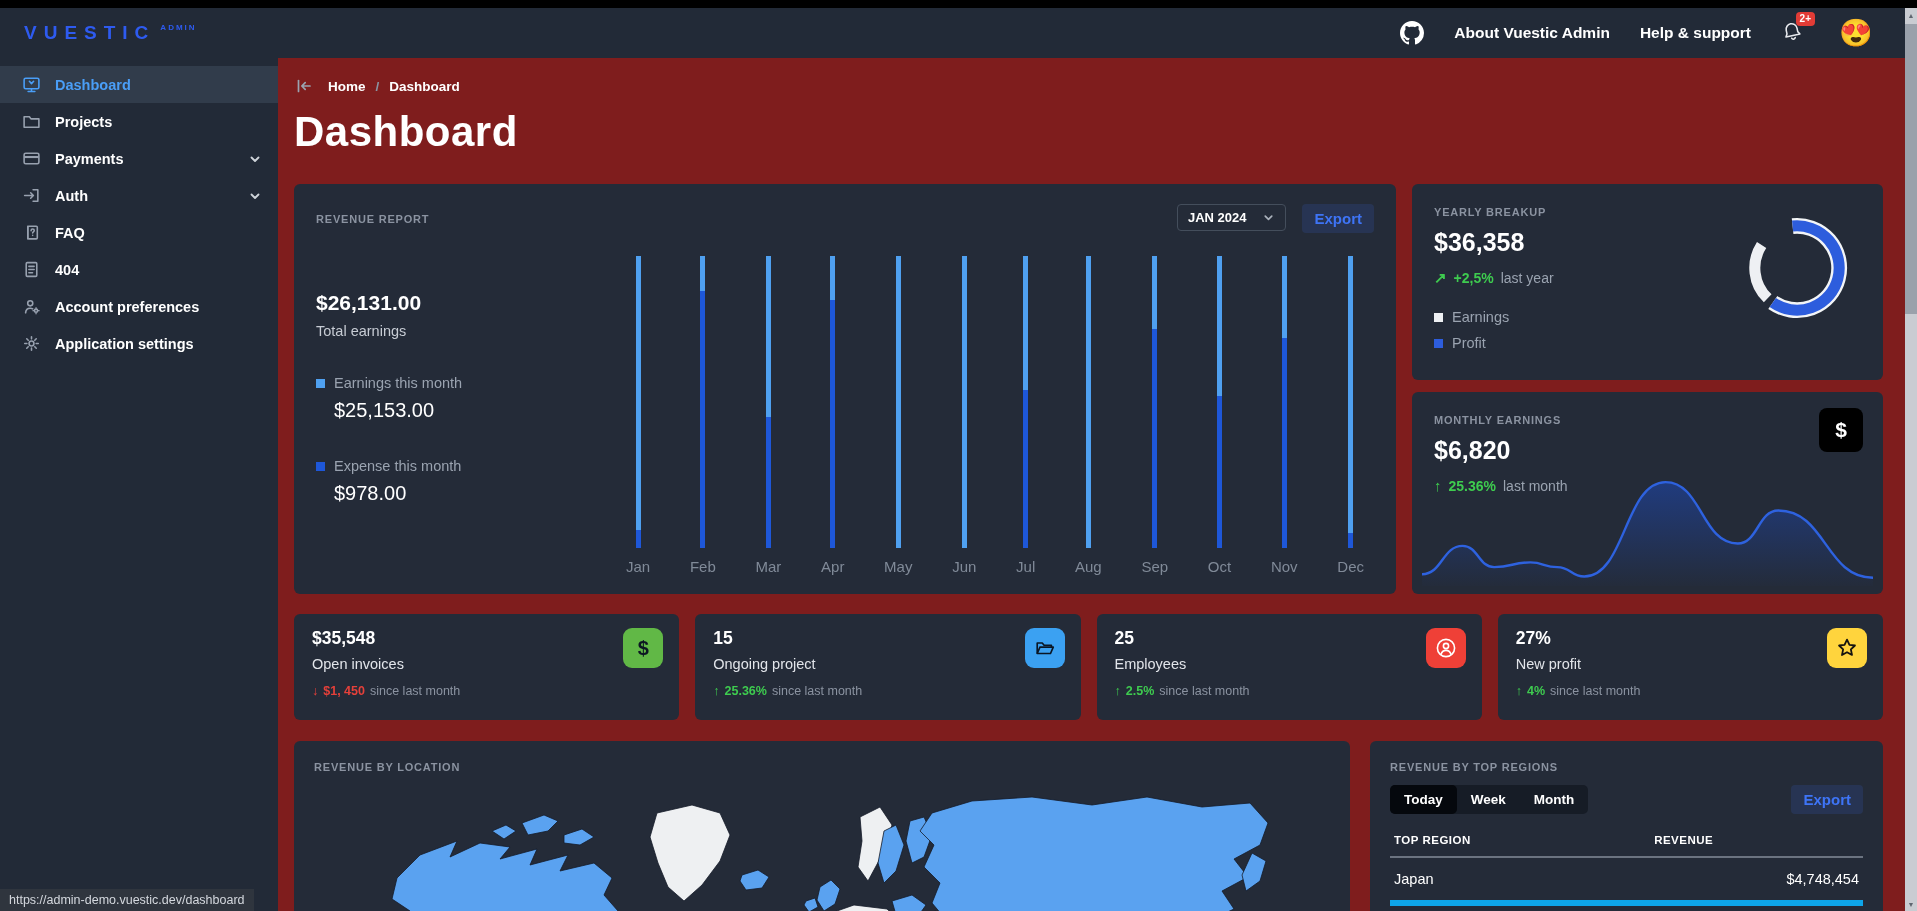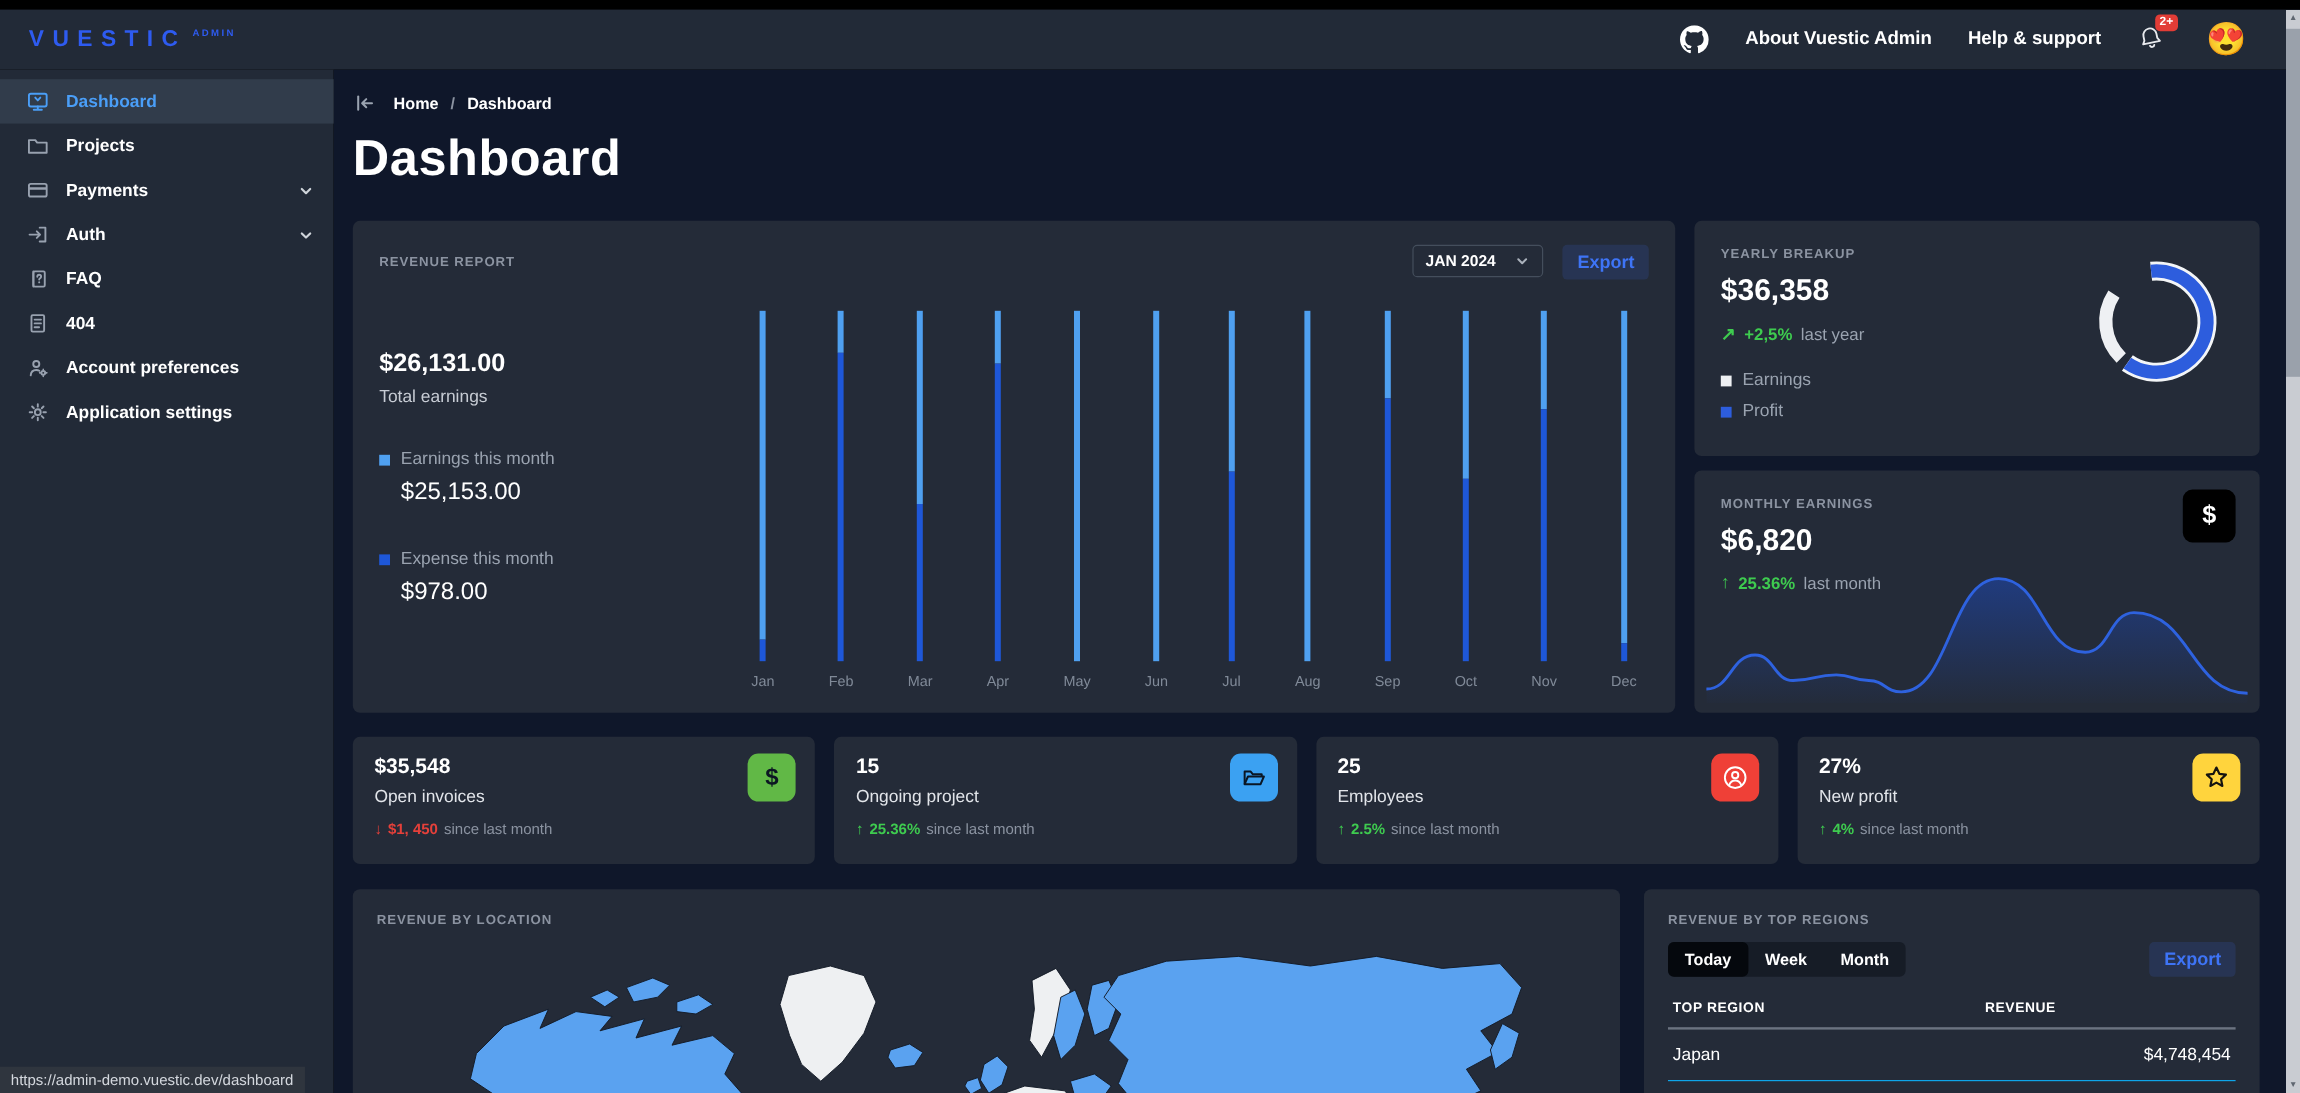--- a/index.html
+++ b/index.html
@@ -28,21 +28,21 @@
     text-align:center;cursor:pointer}
   
   .body{flex:1;display:flex;min-height:0}
   .sidebar{width:278px;background:var(--chrome);padding-top:8px;flex:0 0 auto}
   .side-item{height:37px;display:flex;align-items:center;gap:14px;padding:0 18px 0 22px;
     font-size:14.5px;font-weight:600;color:#fff;cursor:pointer;position:relative}
   .side-item .sicon{color:#98a1af;display:flex}
   .side-item.active{background:#313c4b;color:#4a9ef7}
   .side-item.active .sicon{color:#4a9ef7}
   .chev{position:absolute;right:16px;color:#cfd4da;display:flex}
-  .main{flex:1;background:#0f172a;padding:18px 34px 0 16px;overflow:hidden}
+  .main{flex:1;background:#7f1d1d;padding:18px 34px 0 16px;overflow:hidden}
   
   .crumbs{display:flex;align-items:center;gap:10px;font-size:13.5px;font-weight:600}
   .crumb-sep{color:#8b93a1}
   .collapse-btn{display:flex;color:#9aa3b0;cursor:pointer;margin-right:4px}
   h1{font-size:42px;font-weight:800;margin:12px 0 28px;letter-spacing:.5px}
   
   .card{background:var(--card);border-radius:6px;position:relative}
   .card-label{font-size:11px;font-weight:700;letter-spacing:.8px;color:#8b93a1}
   .row1{display:grid;grid-template-columns:1fr 471px;gap:16px;height:410px}
   .col-right{display:flex;flex-direction:column;gap:12px;min-height:0}
@@ -63,21 +63,21 @@
   .muted{font-size:14.5px;color:#c7ccd4;margin-top:8px}
   .legend-line{display:flex;align-items:center;gap:9px;font-size:14.5px;color:#9aa3b0;margin-top:36px}
   .sq{width:9px;height:9px;flex:0 0 auto}
   .sq.light{background:var(--bar-light)} .sq.dark{background:var(--bar-dark)}
   .legend-val{font-size:20px;font-weight:400;margin:8px 0 0 18px}
   .rev-chart{flex:1;display:flex;align-items:stretch;padding:12px 10px 0 30px}
   #revenue-bars{flex:1;display:flex;justify-content:space-between;align-items:flex-end}
   .bar-col{display:flex;flex-direction:column;align-items:center;gap:10px;height:100%;justify-content:flex-end}
   .bar{width:5px;height:292px;display:flex;flex-direction:column}
   .seg.light{background:var(--bar-light)} .seg.dark{background:var(--bar-dark)}
-  .bar-label{font-size:12px;color:#808a98}
+  .bar-label{font-size:15px;color:#808a98}
   
   .yearly{height:196px;padding:18px 22px;flex:0 0 auto}
   .yearly .val{font-size:25px;font-weight:800;margin-top:8px}
   .delta{display:flex;align-items:center;gap:7px;font-size:14px;color:#9aa3b0;margin-top:12px}
   .delta .arr{font-weight:700;font-size:15px}
   .up{color:var(--green)} .down{color:var(--red)}
   .delta b{font-weight:700}
   .y-legend{margin-top:22px;display:flex;flex-direction:column;gap:10px}
   .y-legend .legend-line{margin:0}
   #donut{position:absolute;right:28px;top:26px}
@@ -104,21 +104,21 @@
   
   .regions{padding:16px 20px;overflow:hidden}
   .reg-toolbar{display:flex;align-items:center;justify-content:space-between;margin-top:10px}
   .btn-group{display:flex;background:#161c26;border-radius:5px;padding:0}
   .bg-btn{border:none;background:transparent;color:#fff;font-weight:700;font-size:13.5px;
     padding:7px 14px;cursor:pointer;border-radius:5px;font-family:inherit}
   .bg-btn.active{background:#05080d}
   .reg-table{width:100%;border-collapse:collapse;margin-top:14px}
   .reg-table th{font-size:11.5px;font-weight:700;letter-spacing:.5px;text-align:left;
     padding:6px 4px 10px;border-bottom:2px solid #6b7380}
-  .reg-table td{font-size:14.5px;padding:13px 4px;border-bottom:1px solid #0ea5e9}
+  .reg-table td{font-size:14.5px;padding:13px 4px;border-bottom:6px solid #0ea5e9}
   .reg-table td.rev,.reg-table th.rev-h{}
   .reg-table td.rev{text-align:right}
   
   .scrollbar{position:fixed;top:8px;right:0;bottom:0;width:12px;background:#c9ccd2}
   .sb-arrow{height:14px;display:flex;align-items:center;justify-content:center;
     font-size:7px;color:#5f6670;cursor:pointer}
   .sb-thumb{position:absolute;top:16px;left:0;width:12px;height:290px;background:#9aa1ab;cursor:pointer}
   .sb-arrow.bottom{position:absolute;bottom:0;left:0;width:12px}
   .statusbar{position:fixed;left:0;bottom:0;background:#2f353e;color:#d4d8de;
     font-size:12.5px;padding:4px 9px}

